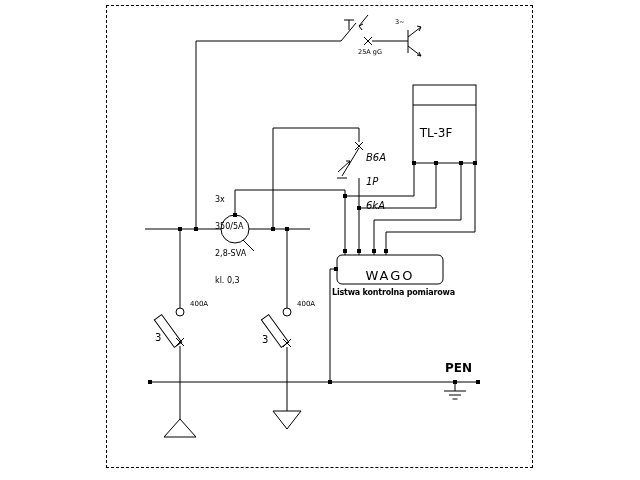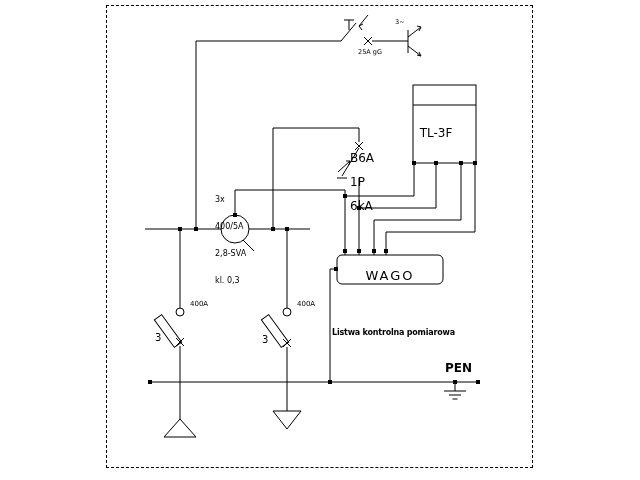--- a/index.html
+++ b/index.html
@@ -5,25 +5,25 @@
   html,body{margin:0;padding:0;background:#fff;}
   .canvas{position:relative;width:640px;height:480px;background:#fff;overflow:hidden;
           font-family:"DejaVu Sans",sans-serif;color:#000;}
   .border{position:absolute;left:106px;top:5px;width:427px;height:463px;
           border:1px dashed #000;box-sizing:border-box;}
   svg.schematic{position:absolute;left:0;top:0;}
   .lbl{position:absolute;white-space:pre;line-height:1.15;}
   .ct-note{left:215px;top:177px;font-size:8px;line-height:9px;}
   .switch-note{left:358px;top:49px;font-size:6.5px;}
   .network-note{left:395px;top:19px;font-size:6.5px;}
-  .breaker-note{left:350px;top:138px;font-size:12px;line-height:8px;}
+  .breaker-note{left:366px;top:138px;font-size:10px;line-height:8px;font-style:italic;}
   .wago-label{left:337px;top:255px;width:106px;height:42px;display:flex;align-items:center;
               justify-content:center;font-size:13px;letter-spacing:2px;}
   .wago-caption{left:332px;top:288px;width:116px;text-align:center;font-size:8px;
-                font-weight:bold;letter-spacing:-0.2px;margin-top:40px;}
+                font-weight:bold;letter-spacing:-0.2px;}
   .tl3f-label{left:413px;top:105px;width:46px;height:58px;display:flex;align-items:center;
               justify-content:center;font-size:12px;}
   .pen-label{left:445px;top:362px;font-size:12px;font-weight:bold;}
   .fuse1-rating{left:190px;top:300px;font-size:7px;}
   .fuse2-rating{left:297px;top:300px;font-size:7px;}
   .fuse1-poles{left:155px;top:332px;font-size:10px;}
   .fuse2-poles{left:262px;top:334px;font-size:10px;}
   .watermark{position:absolute;left:0;top:455px;width:160px;height:24px;}
   .watermark-text{position:absolute;left:22px;top:8px;font-size:9px;color:#999;}
   .wm-logo{position:absolute;left:2px;top:1px;}
@@ -150,21 +150,21 @@
       <rect x="473" y="161" width="4" height="4"></rect>
       <rect x="328" y="380" width="4" height="4"></rect>
       <rect x="453" y="380" width="4" height="4"></rect>
       <rect x="148" y="380" width="4" height="4"></rect>
       <rect x="476" y="380" width="4" height="4"></rect>
     </g>
   </svg>
 
   <div class="lbl ct-note">
     <div>3x</div>
-    <div>400/5A</div>
+    <div>350/5A</div>
     <div>2,8-SVA</div>
     <div>kl. 0,3</div>
   </div>
 
   <div class="lbl switch-note">25A gG</div>
 
   <div class="lbl network-note">3~</div>
 
   <div class="lbl breaker-note">
     <div>B6A</div>

